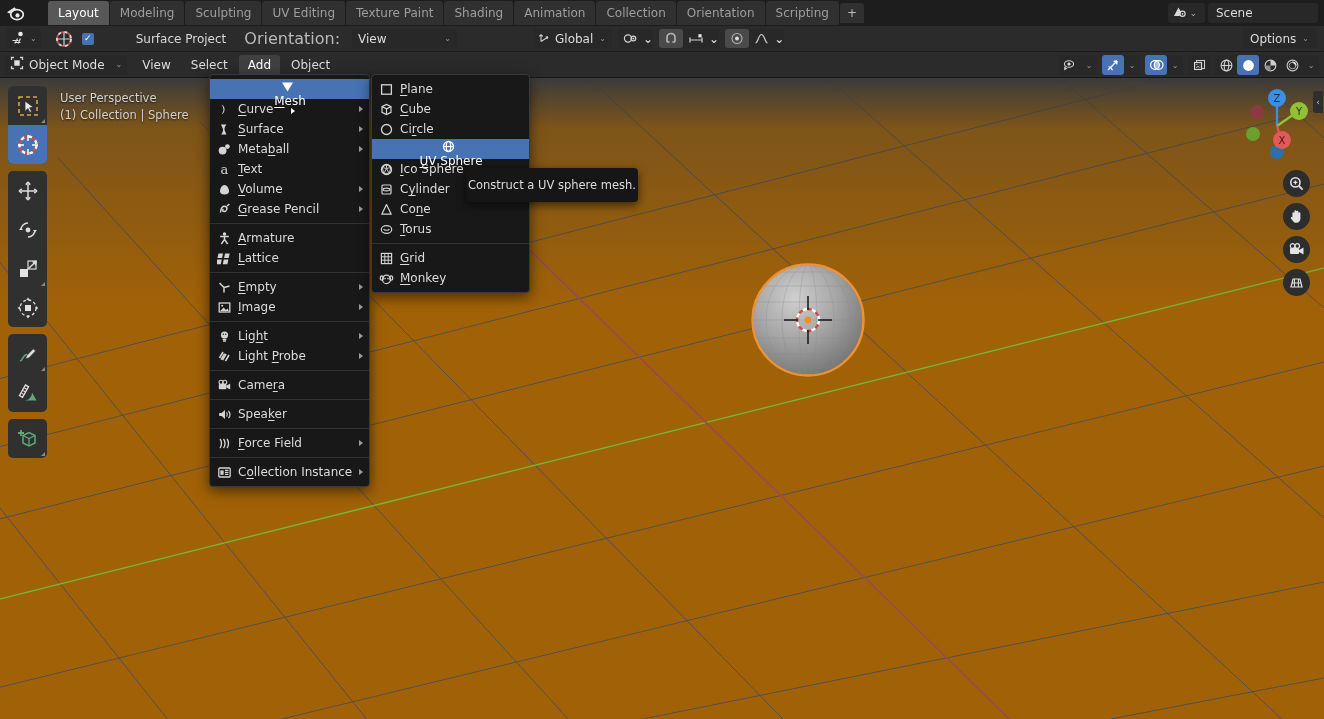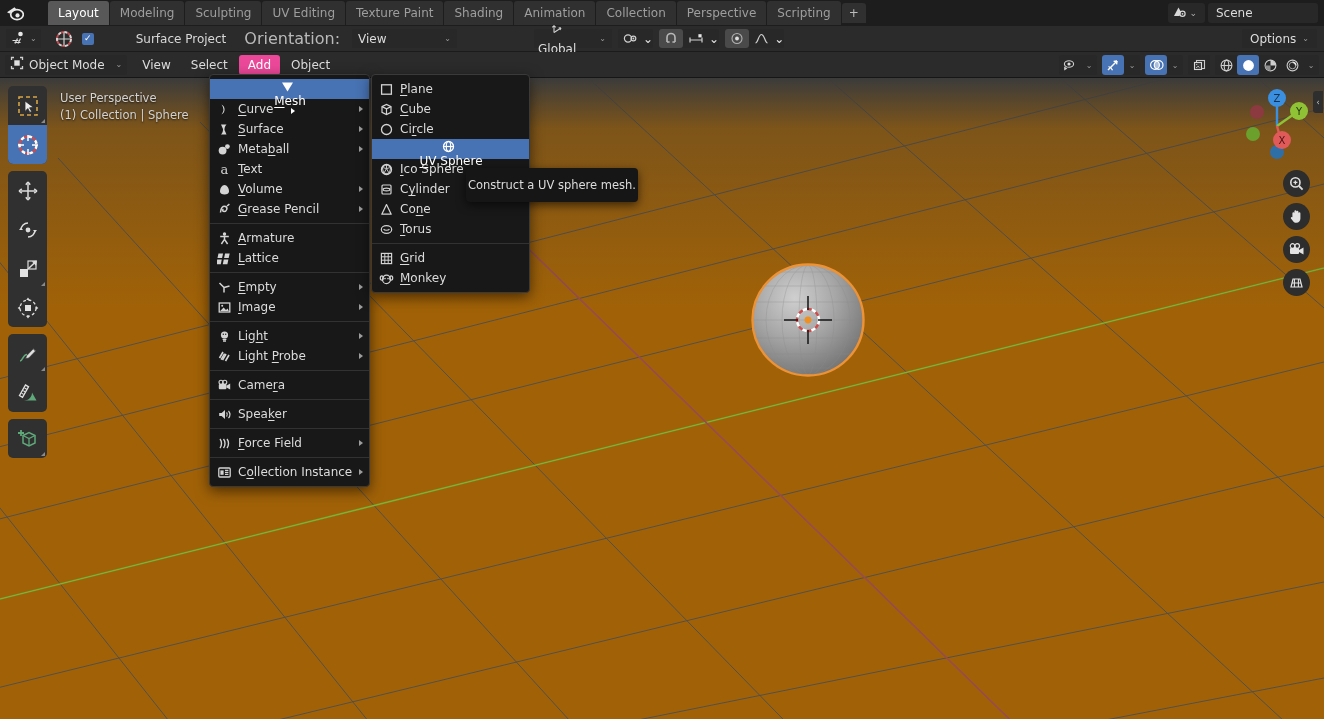--- a/index.html
+++ b/index.html
@@ -78,21 +78,21 @@
     display:flex;align-items:center;padding:0 5px;
   }
   .modebox{
     height:20px;background:#282828;border-radius:3px;display:flex;align-items:center;
     padding:0 5px;gap:5px;color:#dcdcdc;font-size:12px;
   }
   .hmenu{
     height:20px;padding:0 9px;display:flex;align-items:center;color:#dcdcdc;font-size:12px;
     border-radius:3px;cursor:default;white-space:nowrap;
   }
-  .hmenu.active{background:#ec4899;color:#ffffff;}
+  .hmenu.active{background:#404040;color:#ffffff;}
   .hdr-right{position:absolute;right:5px;top:3px;height:20px;display:flex;align-items:center;gap:5px;}
   .pill{height:20px;background:#282828;border-radius:3px;display:flex;align-items:center;}
   .pill .sq{width:22px;height:20px;display:flex;align-items:center;justify-content:center;}
   .pill .sq.on{background:#4772b3;border-radius:3px;}
   .pill .cr{width:16px;height:20px;display:flex;align-items:center;justify-content:center;font-size:8px;color:#9a9a9a;}
 
   
   .viewport{
     position:absolute;left:0;top:78px;width:1324px;height:641px;
     background:#a16207;overflow:hidden;
@@ -176,21 +176,21 @@
     </div>
     <div class="ws-tabs" id="wstabs">
         <div class="ws-tab active">Layout</div>
         <div class="ws-tab">Modeling</div>
         <div class="ws-tab">Sculpting</div>
         <div class="ws-tab">UV Editing</div>
         <div class="ws-tab">Texture Paint</div>
         <div class="ws-tab">Shading</div>
         <div class="ws-tab">Animation</div>
         <div class="ws-tab">Collection</div>
-        <div class="ws-tab">Perspective</div>
+        <div class="ws-tab">Orientation</div>
         <div class="ws-tab">Scripting</div>
         <div class="ws-tab plus">+</div>
       </div>
 
     <div class="topbar-right">
       <div class="scene-chip">
         <span>
           <svg width="15" height="14" viewBox="0 0 15 14">
             <path d="M2 11 L6.5 2.5 L9 7 L7.5 11 Z" fill="#d8d8d8"></path>
             <circle cx="10.5" cy="8.8" r="2.6" fill="none" stroke="#d8d8d8" stroke-width="1.2"></circle>
@@ -229,21 +229,21 @@
     </div>
 
     <span class="lbl-dim" style="margin-right:12px;">Orientation:</span>
     <div class="dropdown" style="width:105px;margin-right:10px;">
       <span>View</span>
       <span class="caret">⌄</span>
     </div>
 
     <div style="position:absolute;left:534px;top:3px;display:flex;align-items:center;gap:6px;">
       <div class="dropdown" style="width:78px;padding-left:4px;">
-        <span style="display:flex;align-items:center;gap:4px;flex-direction:column;">
+        <span style="display:flex;align-items:center;gap:4px;">
           <span>
             <svg width="13" height="13" viewBox="0 0 13 13">
               <path d="M3 10.5 V3.5 M3 3.5 L1.3 5.4 M3 3.5 L4.7 5.4" stroke="#cfcfcf" stroke-width="1.1" fill="none"></path>
               <path d="M3 10.5 L10 6" stroke="#cfcfcf" stroke-width="1.1" fill="none"></path>
               <path d="M10 6 L7.7 5.9 M10 6 L8.9 8" stroke="#cfcfcf" stroke-width="1.1" fill="none"></path>
             </svg>
           </span>
           <span>Global</span>
         </span>
         <span class="caret">⌄</span>

